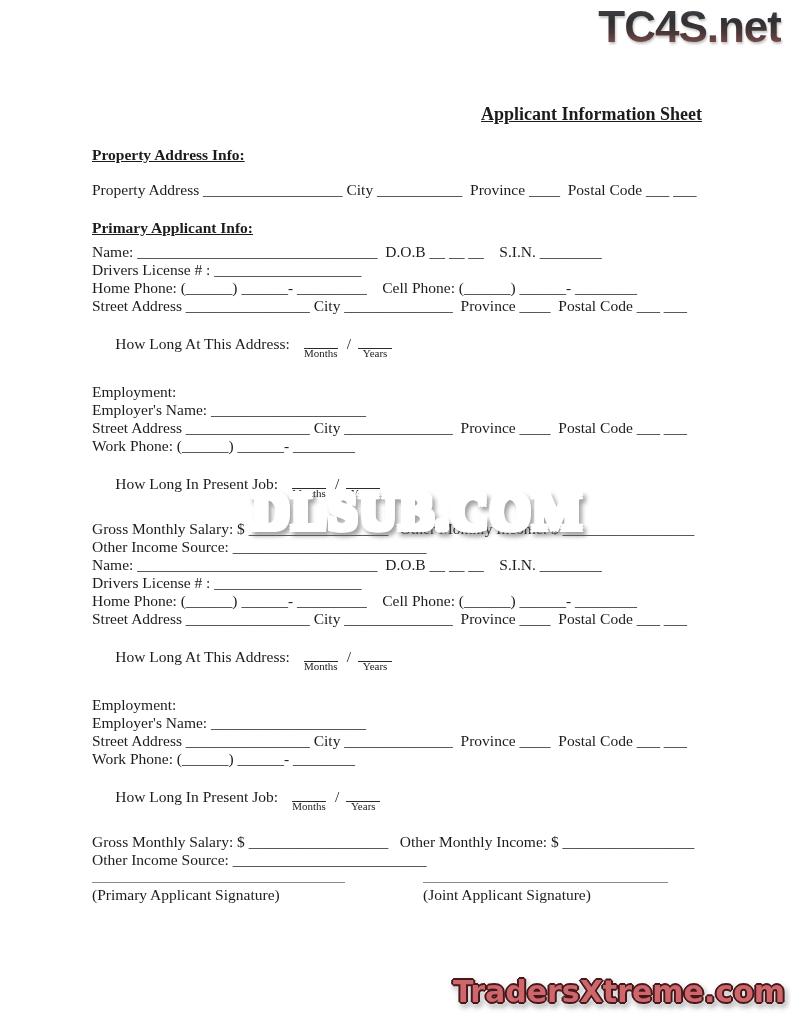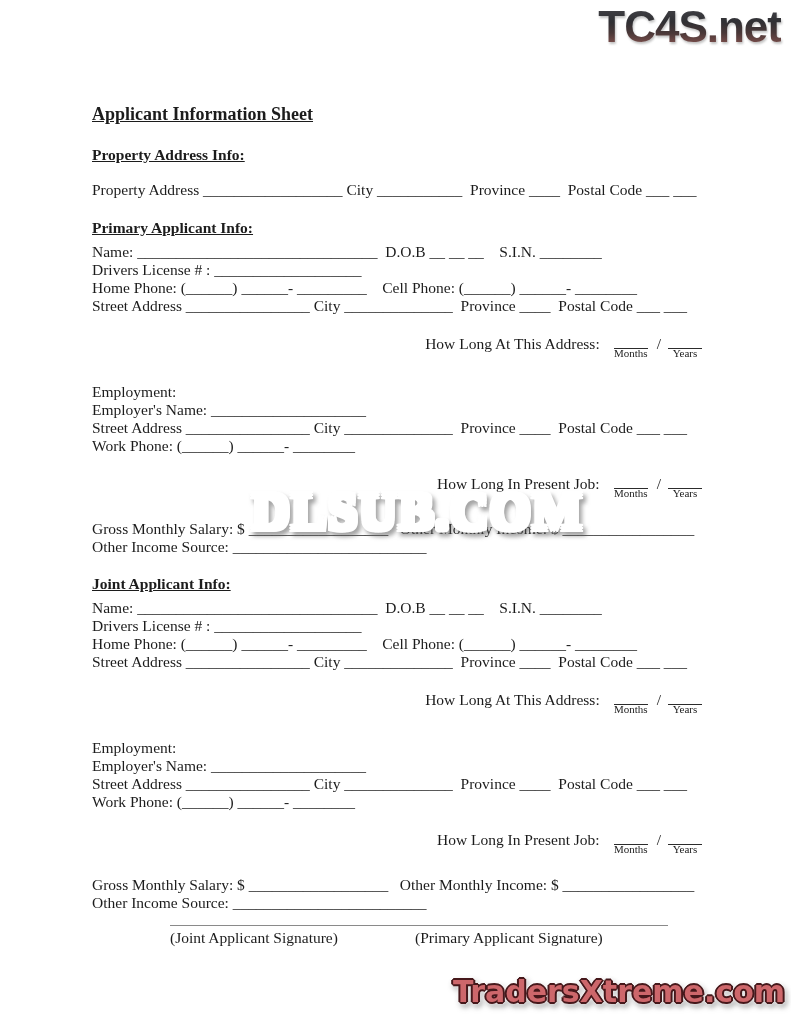--- a/index.html
+++ b/index.html
@@ -44,39 +44,38 @@
       -3px 0 0 #fff, 3px 0 0 #fff, 0 -3px 0 #fff, 0 3px 0 #fff,
       -2px -2px 0 #fff, 2px -2px 0 #fff, -2px 2px 0 #fff, 2px 2px 0 #fff,
       -3px -3px 0 #fff, 3px 3px 0 #fff, -3px 3px 0 #fff, 3px -3px 0 #fff;
     filter:drop-shadow(3px 4px 2px rgba(90,90,90,.55));
     z-index:5;
   }
   
   .content{position:absolute;left:92px;top:0;width:610px;}
   .doc-title{
     margin-top:104px;margin-bottom:21px;
-    text-align:left;font-size:18px;font-weight:bold;
+    text-align:right;font-size:18px;font-weight:bold;
     text-decoration:underline;
   }
   .sec-heading{
     font-size:15.5px;font-weight:bold;text-decoration:underline;
     line-height:18px;
   }
   .sec-heading.mb{margin-bottom:17px;}
   .sec-heading.mb-sm{margin-bottom:6px;}
   .line{
     font-size:15.5px;line-height:18px;white-space:pre;
   }
   .gap-after{margin-bottom:20px;}
   .joint-gap{margin-top:19px;}
   
   .how-long{
     font-size:15.5px;line-height:18px;white-space:pre;
     margin-bottom:12px;
-    text-align:right;
   }
   .how-long.job{margin-bottom:9px;}
   .mini-blank{
     position:relative;display:inline-block;width:34px;height:15px;
     border-bottom:1.3px solid #2c2c2c;vertical-align:baseline;
   }
   .mini-label{
     position:absolute;top:16px;left:50%;transform:translateX(-50%);
     font-size:11px;line-height:9px;color:#222;white-space:nowrap;
   }
@@ -119,48 +118,47 @@
     <div class="line">Employment:</div>
     <div class="line">Employer's Name: ____________________</div>
     <div class="line">Street Address ________________ City ______________  Province ____  Postal Code ___ ___</div>
     <div class="line">Work Phone: (______) ______- ________</div>
     <div class="how-long job">
       <span class="hl-label">How Long In Present Job:</span><span class="mini-blank"><span class="mini-label">Months</span></span><span class="slash">/</span><span class="mini-blank"><span class="mini-label">Years</span></span>
     </div>
     <div class="line">Gross Monthly Salary: $ __________________   Other Monthly Income: $ _________________</div>
     <div class="line">Other Income Source: _________________________</div>
 
-    <div class="sec-heading mb-sm joint-gap">Joint Applicant Info:</div>
     <div class="line">Name: _______________________________  D.O.B __ __ __    S.I.N. ________</div>
     <div class="line">Drivers License # : ___________________</div>
     <div class="line">Home Phone: (______) ______- _________    Cell Phone: (______) ______- ________</div>
     <div class="line">Street Address ________________ City ______________  Province ____  Postal Code ___ ___</div>
     <div class="how-long">
       <span class="hl-label">How Long At This Address:</span><span class="mini-blank"><span class="mini-label">Months</span></span><span class="slash">/</span><span class="mini-blank"><span class="mini-label">Years</span></span>
     </div>
     <div class="line">Employment:</div>
     <div class="line">Employer's Name: ____________________</div>
     <div class="line">Street Address ________________ City ______________  Province ____  Postal Code ___ ___</div>
     <div class="line">Work Phone: (______) ______- ________</div>
     <div class="how-long job">
       <span class="hl-label">How Long In Present Job:</span><span class="mini-blank"><span class="mini-label">Months</span></span><span class="slash">/</span><span class="mini-blank"><span class="mini-label">Years</span></span>
     </div>
     <div class="line">Gross Monthly Salary: $ __________________   Other Monthly Income: $ _________________</div>
     <div class="line">Other Income Source: _________________________</div>
 
 
     <div class="sig-row">
+      <div class="sig-col">
+        <hr class="sig-rule">
+        <div class="sig-label">(Primary Applicant Signature)</div>
+
+      </div>
       <div class="sig-col right">
         <hr class="sig-rule">
         <div class="sig-label">(Joint Applicant Signature)</div>
-
-      </div>
-      <div class="sig-col">
-        <hr class="sig-rule">
-        <div class="sig-label">(Primary Applicant Signature)</div>
 
       </div>
     </div>
 
   </div>
 
   <div class="bottom-logo">TradersXtreme.com</div>
 
 </div>
 

